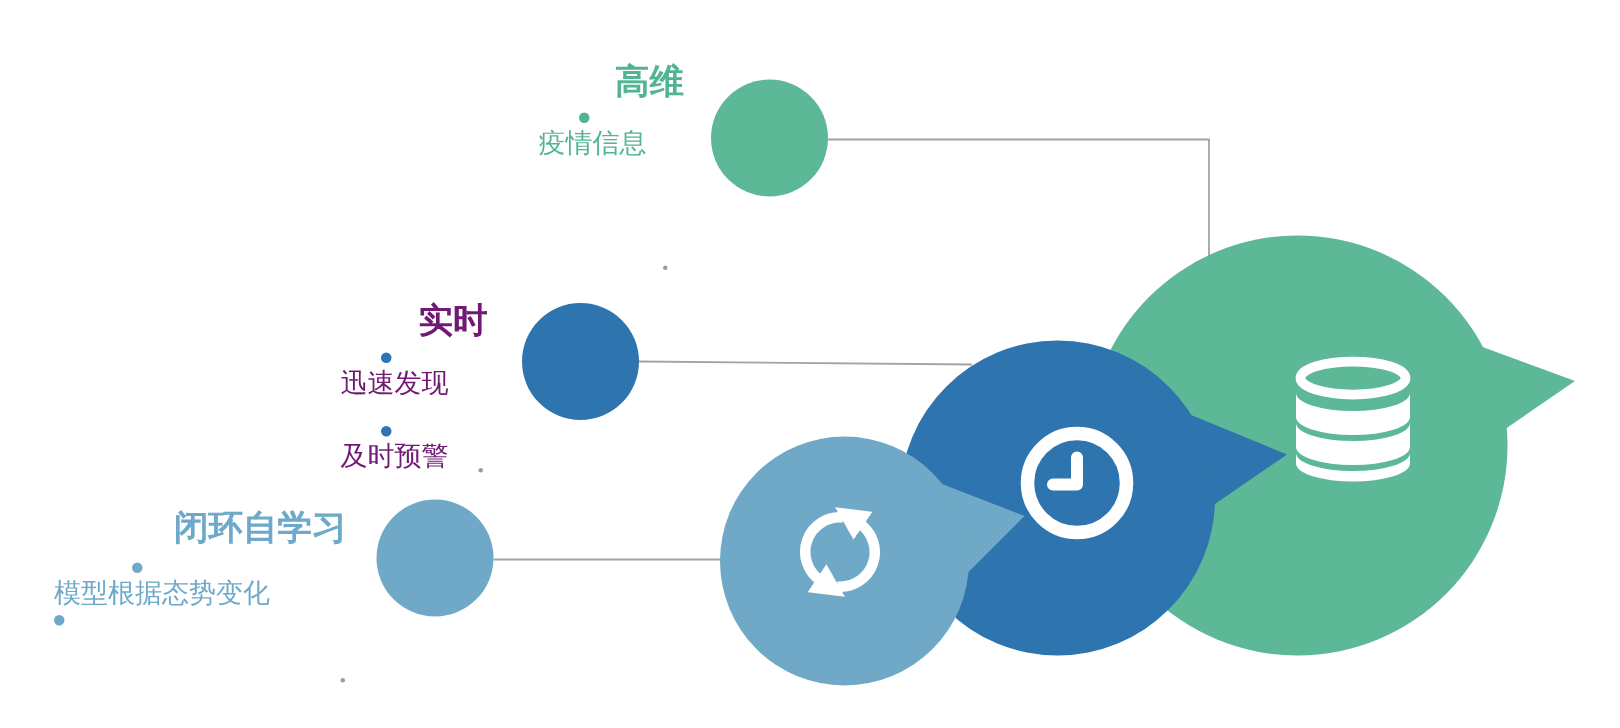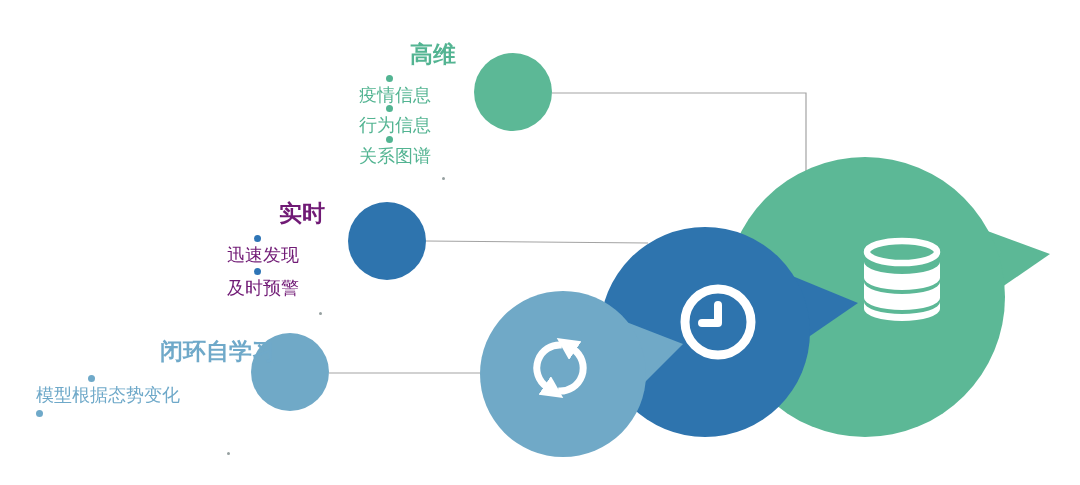--- a/index.html
+++ b/index.html
@@ -96,40 +96,32 @@
     <circle cx="513" cy="92" r="39" fill="#5cb896"></circle>
     <circle cx="387" cy="241" r="39" fill="#2e74ae"></circle>
     <circle cx="290" cy="372" r="39" fill="#70a9c7"></circle>
   </svg>
 
   <div class="title t-green" style="left:410px; top:40px;">高维</div>
   <div class="row gap-s1" style="left:359px; top:75px;">
     <span class="dot d-green"></span>
     <span class="text t-green">疫情信息</span>
   </div>
-  <div class="row gap-s1" style="left:359px; top:105px;">
-    <span class="dot d-green"></span>
-    <span class="text t-green">行为信息</span>
-  </div>
-  <div class="row gap-s1" style="left:359px; top:136px;">
-    <span class="dot d-green"></span>
-    <span class="text t-green">关系图谱</span>
-  </div>
 
   <div class="title t-blue" style="left:279px; top:199px;">实时</div>
   <div class="row gap-s2" style="left:227px; top:238px;justify-content:center;">
     <span class="dot d-blue"></span>
     <span class="text t-blue">迅速发现</span>
   </div>
-  <div class="row gap-s2" style="left:227px; top:268px;">
+  <div class="row gap-s2" style="left:227px; top:284px;">
     <span class="dot d-blue"></span>
     <span class="text t-blue">及时预警</span>
   </div>
 
-  <div class="title t-lblue" style="left:116px; top:337px;margin-left:44px;">闭环自学习</div>
+  <div class="title t-lblue" style="left:116px; top:337px;">闭环自学习</div>
   <div class="row gap-s3" style="left:36px; top:375px;text-align:right;">
     <span class="dot d-lblue"></span>
     <span class="text t-lblue">模型根据态势变化</span>
   </div>
   <div class="row gap-s3" style="left:36px; top:410px;">
     <span class="dot d-lblue"></span>
   </div>
 
   <div class="stray" style="left:442px; top:177px;"></div>
   <div class="stray" style="left:319px; top:312px;"></div>

